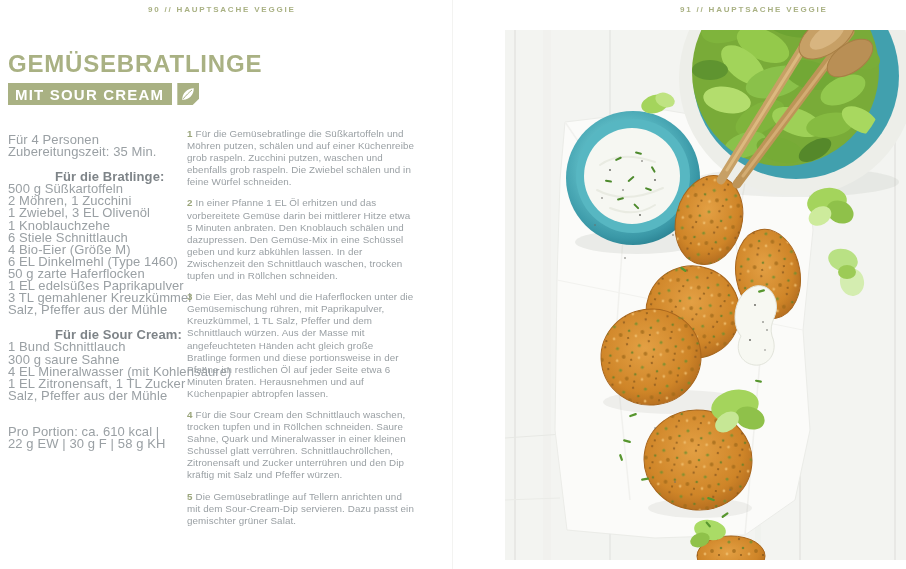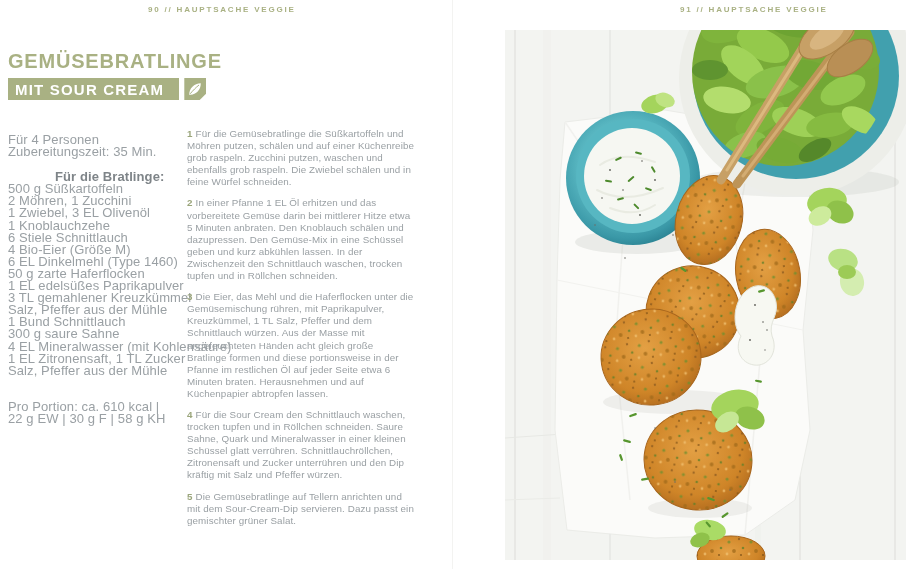--- a/index.html
+++ b/index.html
@@ -5,24 +5,24 @@
   html,body{margin:0;padding:0;background:#ffffff;}
   body{width:906px;height:569px;position:relative;overflow:hidden;
        font-family:"Liberation Sans",sans-serif;-webkit-font-smoothing:antialiased;}
   .page-header{position:absolute;top:5px;font-size:8px;font-weight:bold;
        letter-spacing:1.8px;color:#a9b183;}
   .page-header.left{left:148px;}
   .page-header.right{left:648px;margin-left:32px;}
   .gutter{position:absolute;left:452px;top:0;width:1px;height:569px;background:#f3f3f1;}
 
   .title-block{position:absolute;left:8px;top:50px;}
-  .recipe-title{margin:0;font-size:20px;font-weight:bold;letter-spacing:.8px;color:#a9b183;}
+  .recipe-title{margin:0;font-size:24px;font-weight:bold;letter-spacing:.8px;color:#a9b183;}
   .subtitle-row{margin-top:5px;display:flex;gap:5px;align-items:stretch;}
   .subtitle-badge{background:#a9b183;color:#ffffff;font-weight:bold;font-size:15px;
-       letter-spacing:1.2px;padding:3px 15px 2px 7px;line-height:17px;}
+       letter-spacing:1.2px;padding:3px 8px 2px 7px;line-height:17px;}
   .leaf-box{width:22px;height:22px;background:#a9b183;position:relative;
        clip-path:polygon(0 0,100% 0,100% 70%,70% 100%,0 100%);}
   .leaf-box svg{position:absolute;left:3px;top:3px;}
 
   .col-ingredients{position:absolute;left:8px;top:134px;width:180px;
        font-size:13px;line-height:12.1px;color:#9aa0a4;letter-spacing:.1px;}
   .col-ingredients .row{white-space:nowrap;}
   .sec-title{margin-top:13px;font-weight:bold;color:#7e8488;padding-left:47px;}
   .nutrition{margin-top:24px;}
 
@@ -63,20 +63,21 @@
   <div class="row">1 Zwiebel, 3 EL Olivenöl</div>
   <div class="row">1 Knoblauchzehe</div>
   <div class="row">6 Stiele Schnittlauch</div>
   <div class="row">4 Bio-Eier (Größe M)</div>
   <div class="row">6 EL Dinkelmehl (Type 1460)</div>
   <div class="row">50 g zarte Haferflocken</div>
   <div class="row">1 EL edelsüßes Paprikapulver</div>
   <div class="row">3 TL gemahlener Kreuzkümmel</div>
   <div class="row">Salz, Pfeffer aus der Mühle</div>
 
+  <div class="row sec-title">Für die Sour Cream:</div>
   <div class="row">1 Bund Schnittlauch</div>
   <div class="row">300 g saure Sahne</div>
   <div class="row">4 EL Mineralwasser (mit Kohlensäure)</div>
   <div class="row">1 EL Zitronensaft, 1 TL Zucker</div>
   <div class="row">Salz, Pfeffer aus der Mühle</div>
 
   <div class="nutrition">
     <div class="row">Pro Portion: ca. 610 kcal |</div>
     <div class="row">22 g EW | 30 g F | 58 g KH</div>
   </div>

